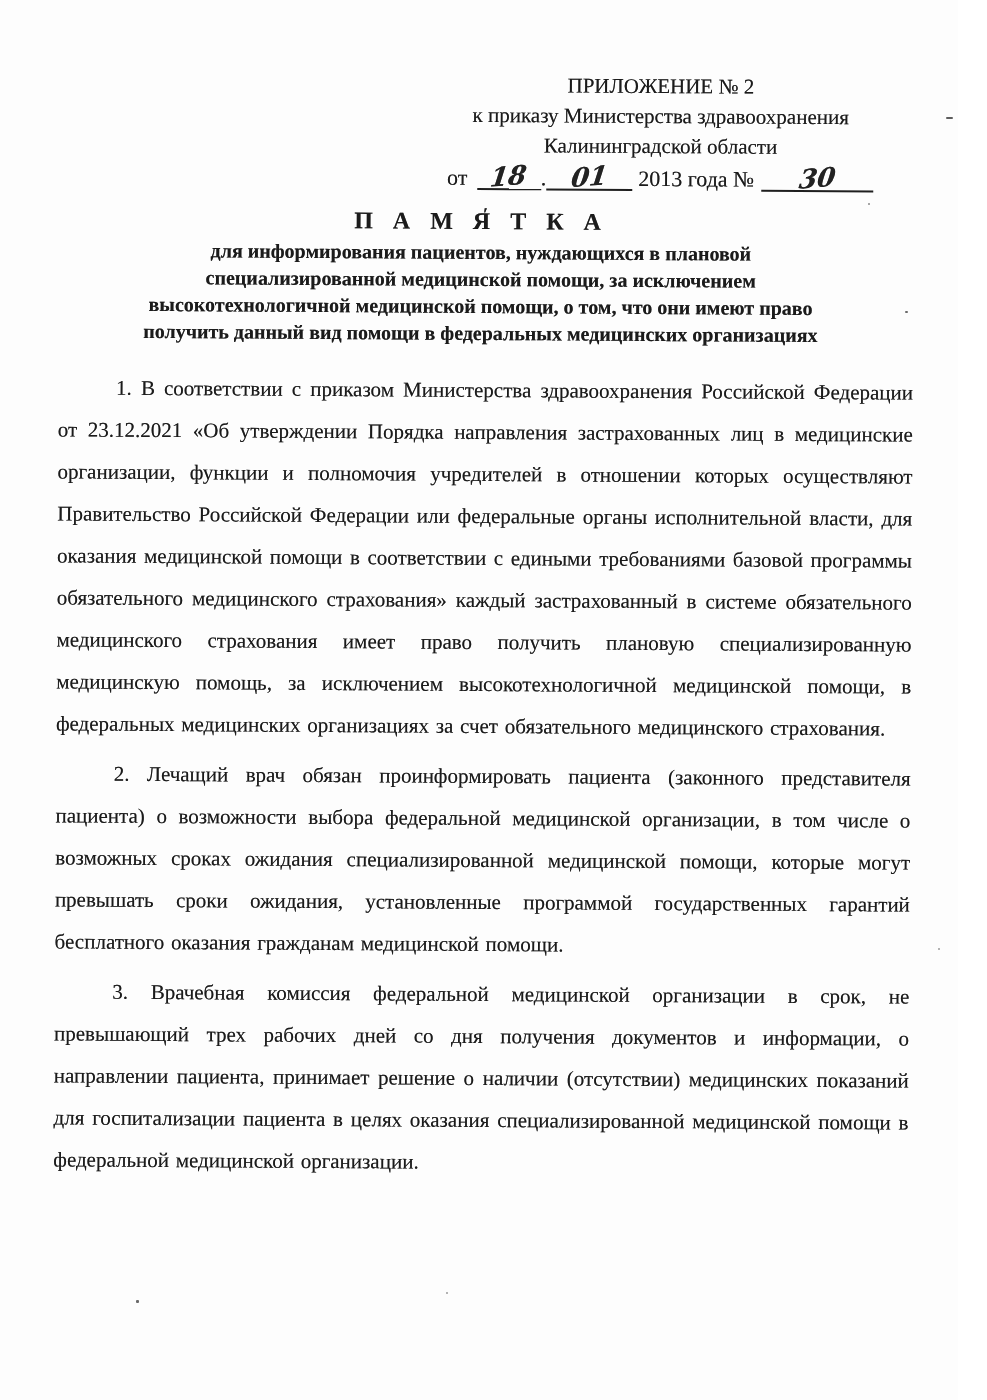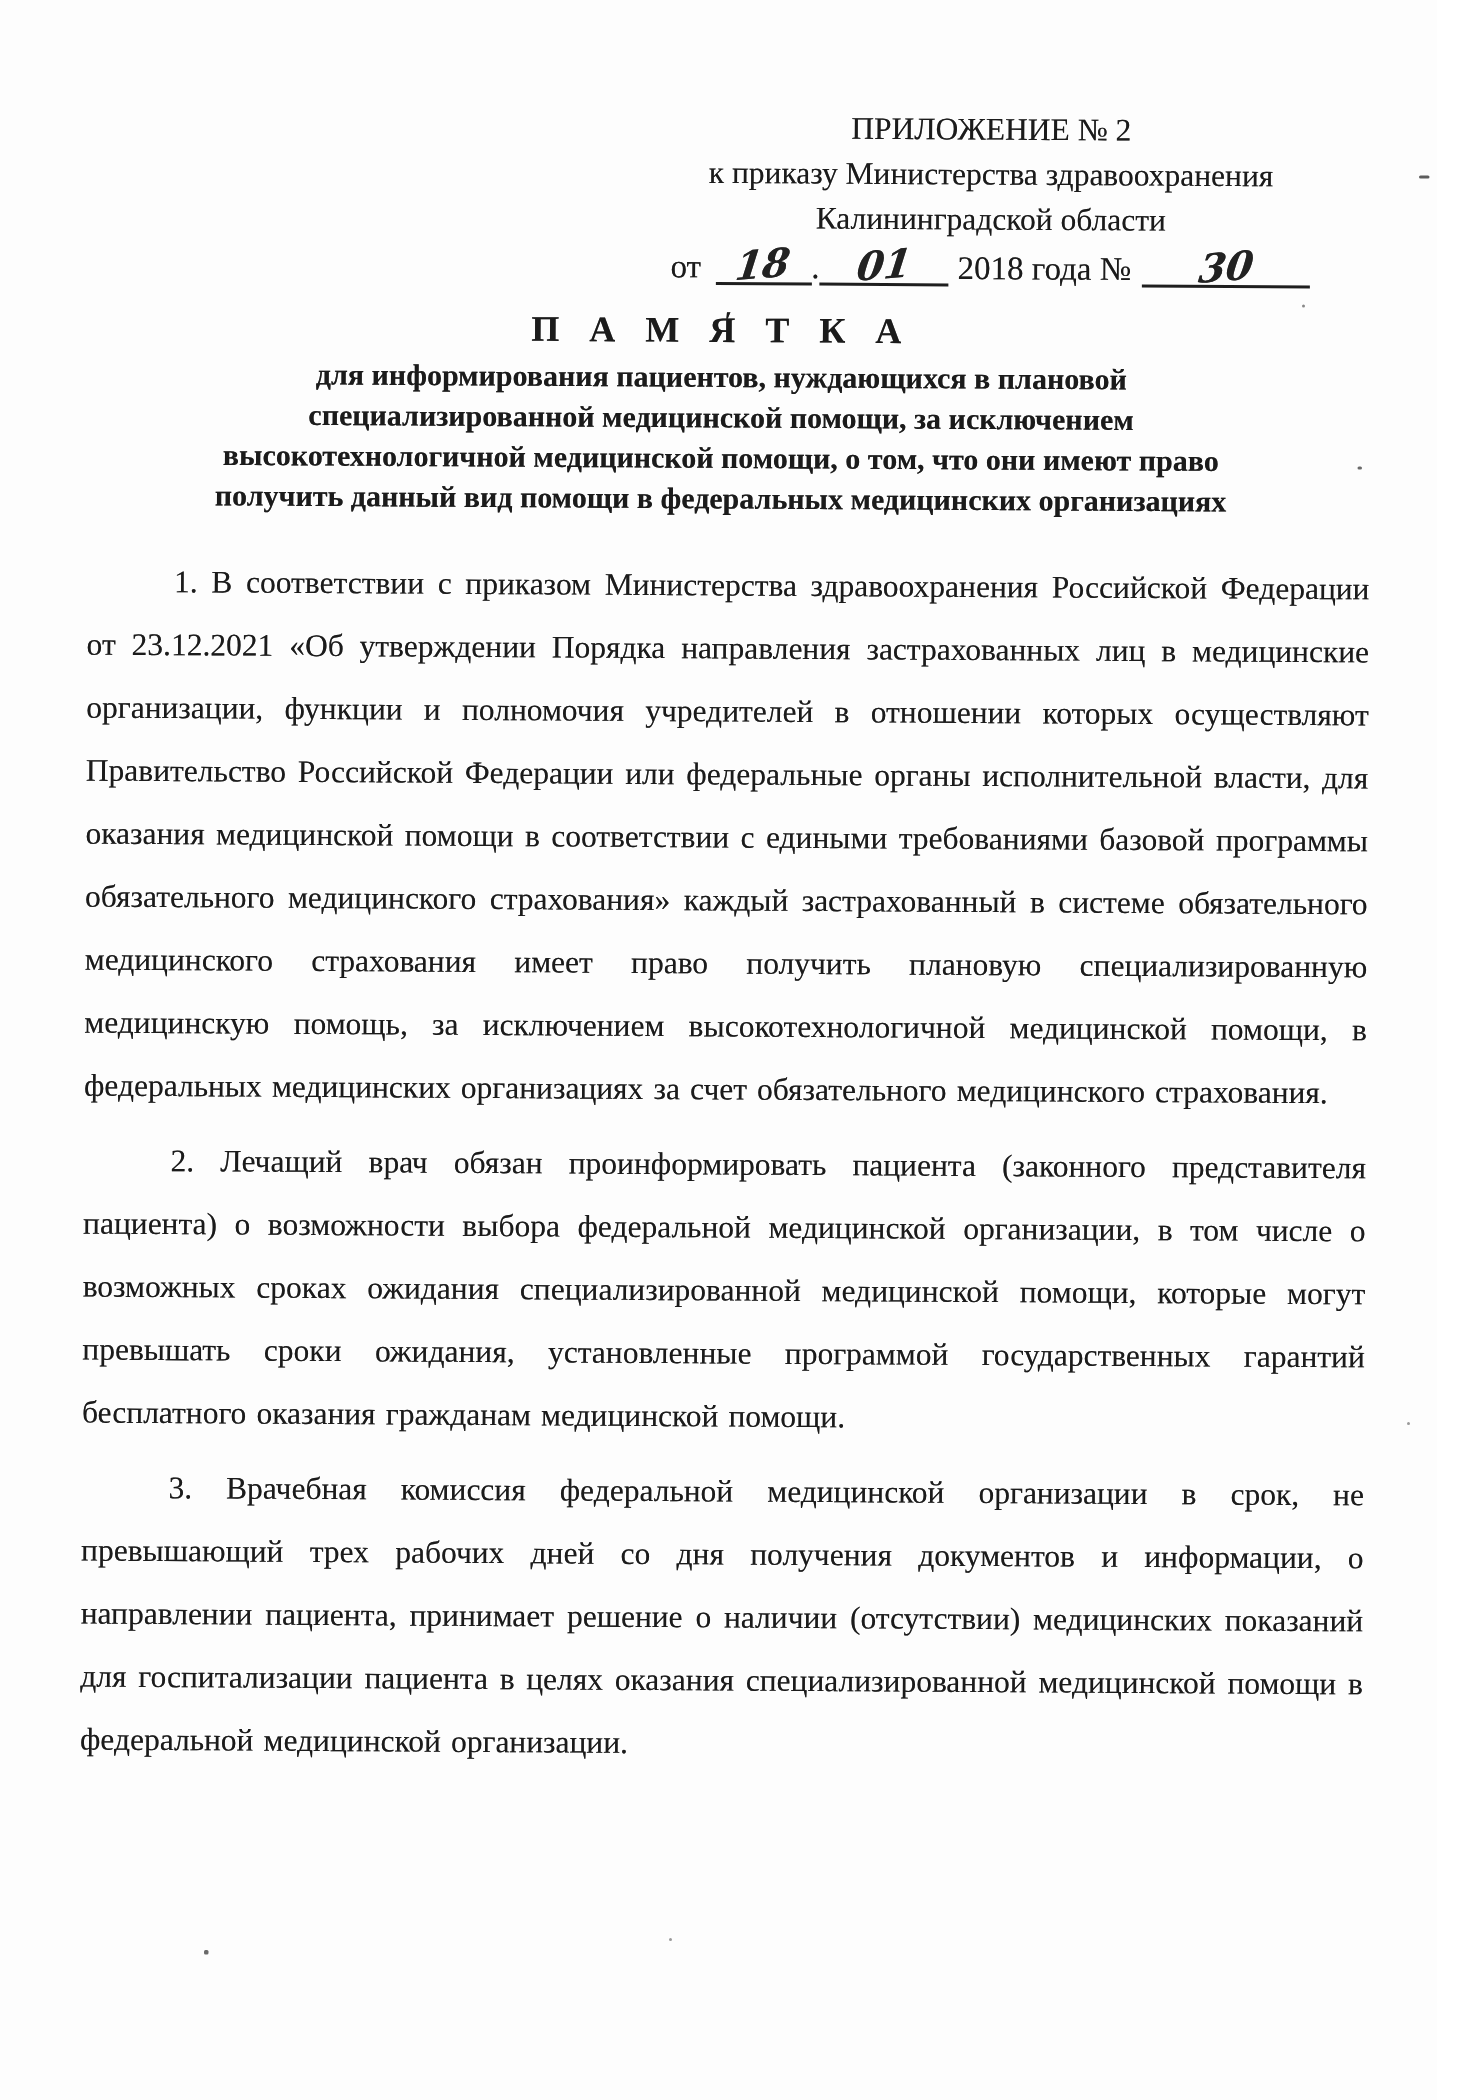--- a/index.html
+++ b/index.html
@@ -115,21 +115,21 @@
 
 <div class="page">
   <div class="sheet">
 
     <div class="header-block">
       <div>ПРИЛОЖЕНИЕ № 2</div>
       <div>к приказу Министерства здравоохранения</div>
       <div>Калининградской области</div>
       <div class="date-line">
         <span>от</span>
-        <span class="hw-slot slot-day"><span class="hw">18</span></span><span>.</span><span class="hw-slot slot-month"><span class="hw">01</span></span><span>2018 года №</span>
+        <span class="hw-slot slot-day"><span class="hw">18</span></span><span>.</span><span class="hw-slot slot-month"><span class="hw">01</span></span><span>2013 года №</span>
         <span class="hw-slot slot-num"><span class="hw">30</span></span>
       </div>
     </div>
 
     <div class="title">
       <span>П А М Я Т К А</span>
       <span class="title-accent">ʹ</span>
     </div>
 
     <div class="subtitle">

